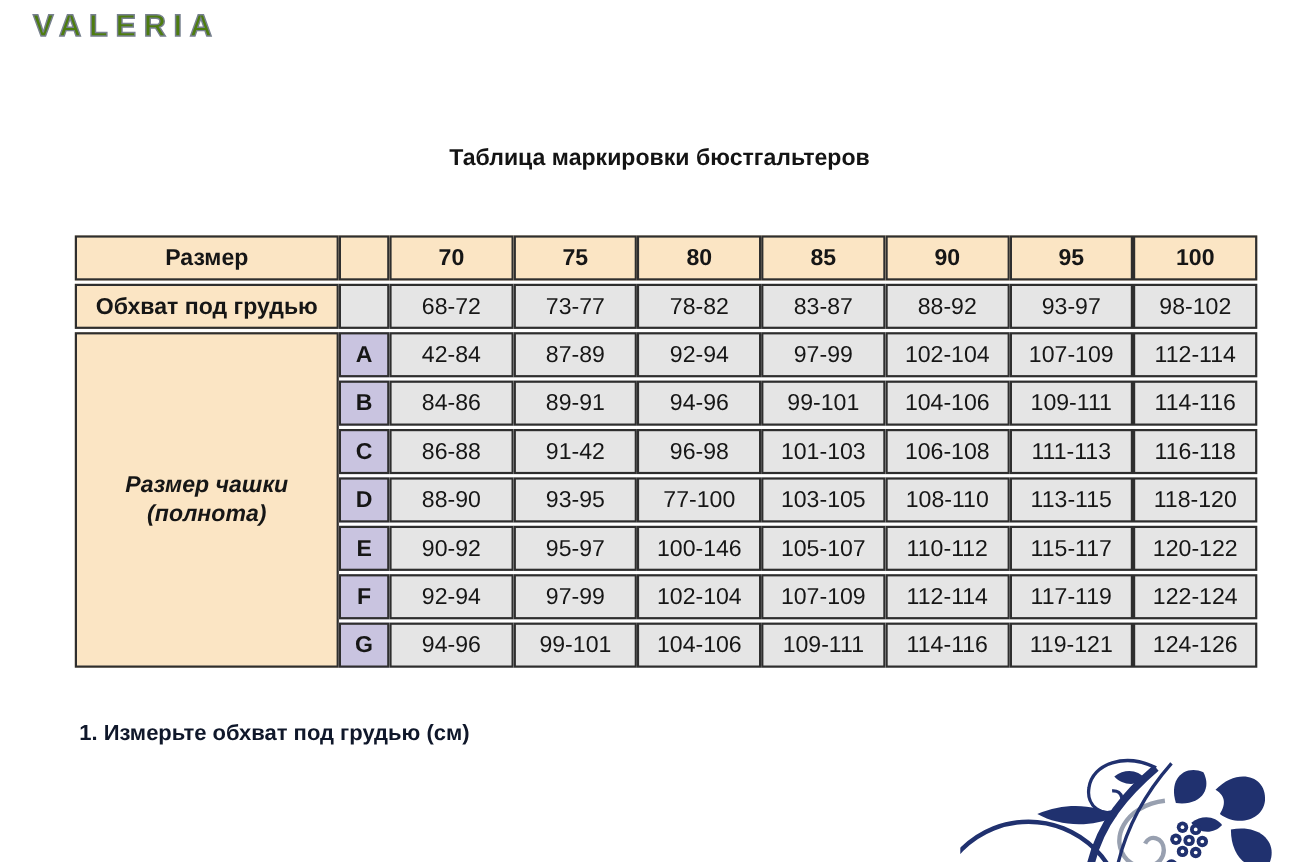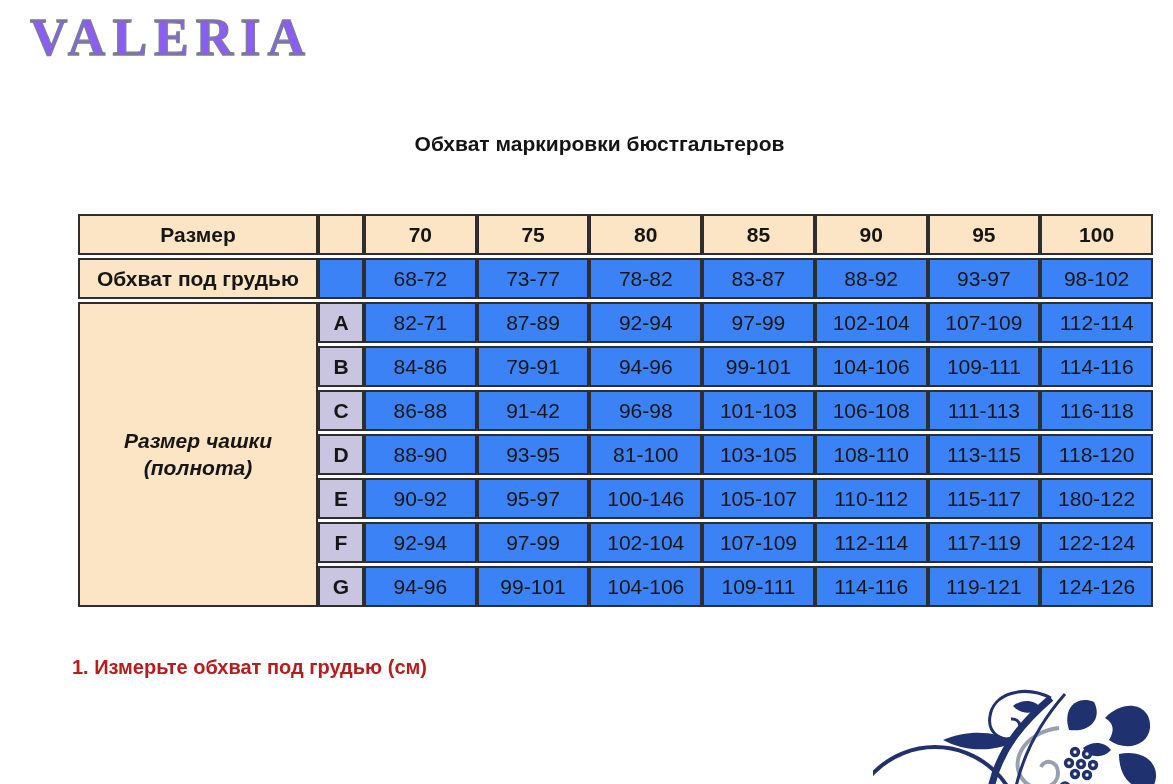--- a/index.html
+++ b/index.html
@@ -3,59 +3,59 @@
 <meta charset="utf-8">
 <style>
   html,body { margin:0; padding:0; background:#ffffff; }
   .stage {
     position:relative; width:1173px; height:784px; overflow:hidden;
     background:#ffffff; font-family:"Liberation Sans", sans-serif; color:#161616;
   }
   
   .logo {
     position:absolute; left:30px; top:8px;
-    font-family:Liberation Serif, serif; font-weight:bold;
-    font-size:52px; letter-spacing:7px;
-    color:#8b5cf6; -webkit-text-stroke:1.3px #77808f;
+    font-family:Liberation Sans, sans-serif; font-weight:bold;
+    font-size:28px; letter-spacing:7px;
+    color:#4d7c0f; -webkit-text-stroke:1.3px #77808f;
   }
   .title {
     position:absolute; left:62px; top:132px; width:1075px;
     text-align:center; font-size:21px; font-weight:bold; color:#141414;
   }
   table.size-table {
-    position:absolute; left:78px; top:211px; width:1075px;
+    position:absolute; left:68px; top:211px; width:1075px;
     border-collapse:separate; border-spacing:0 3px; table-layout:fixed;
   }
   table.size-table td {
     border:2px solid var(--border,#2e2e2e);
     height:37px; padding:0;
     font-size:21px; text-align:center; vertical-align:middle;
     overflow:hidden; white-space:nowrap;
   }
   td.lbl { text-align:left; padding-left:12px; font-weight:bold; font-size:20px; }
   td.peach { background:var(--peach,#fbe5c4); }
-  td.white { background:#3b82f6; }
+  td.white { background:#e5e5e5; }
   td.lav   { background:var(--lavender,#c9c4e0); font-weight:bold; font-size:22px; }
   td.bold  { font-weight:bold; }
   td.cup-label { white-space:normal; line-height:1.25;font-style:italic; }
   .instructions {
     position:absolute; left:72px; top:655px;
-    font-size:20px; font-weight:bold; color:#b91c1c; line-height:24px;
+    font-size:20px; font-weight:bold; color:#0f172a; line-height:24px;
   }
   .instructions .step { margin-bottom:19px; }
   .ornament { position:absolute; left:873px; top:688px; }
 </style>
 </head>
 <body>
 
 <div class="stage">
 
   <div class="logo">VALERIA</div>
 
-  <div class="title">Обхват маркировки бюстгальтеров</div>
+  <div class="title">Таблица маркировки бюстгальтеров</div>
 
   <table class="size-table">
     <colgroup>
       <col style="width:240px">
         <col style="width:46px">
       <col>
         <col>
         <col>
         <col>
         <col>
@@ -84,67 +84,67 @@
           <td class="white">88-92</td>
           <td class="white">93-97</td>
           <td class="white">98-102</td>
         </tr>
         <tr>
           <td class="lbl peach cup-label" rowspan="7">
             <div>Размер чашки</div>
             <div>(полнота)</div>
           </td>
           <td class="lav">A</td>
-          <td class="white">82-71</td>
+          <td class="white">42-84</td>
           <td class="white">87-89</td>
           <td class="white">92-94</td>
           <td class="white">97-99</td>
           <td class="white">102-104</td>
           <td class="white">107-109</td>
           <td class="white">112-114</td>
         </tr>
         <tr>
           <td class="lav">B</td>
           <td class="white">84-86</td>
-          <td class="white">79-91</td>
+          <td class="white">89-91</td>
           <td class="white">94-96</td>
           <td class="white">99-101</td>
           <td class="white">104-106</td>
           <td class="white">109-111</td>
           <td class="white">114-116</td>
         </tr>
         <tr>
           <td class="lav">C</td>
           <td class="white">86-88</td>
           <td class="white">91-42</td>
           <td class="white">96-98</td>
           <td class="white">101-103</td>
           <td class="white">106-108</td>
           <td class="white">111-113</td>
           <td class="white">116-118</td>
         </tr>
         <tr>
           <td class="lav">D</td>
           <td class="white">88-90</td>
           <td class="white">93-95</td>
-          <td class="white">81-100</td>
+          <td class="white">77-100</td>
           <td class="white">103-105</td>
           <td class="white">108-110</td>
           <td class="white">113-115</td>
           <td class="white">118-120</td>
         </tr>
         <tr>
           <td class="lav">E</td>
           <td class="white">90-92</td>
           <td class="white">95-97</td>
           <td class="white">100-146</td>
           <td class="white">105-107</td>
           <td class="white">110-112</td>
           <td class="white">115-117</td>
-          <td class="white">180-122</td>
+          <td class="white">120-122</td>
         </tr>
         <tr>
           <td class="lav">F</td>
           <td class="white">92-94</td>
           <td class="white">97-99</td>
           <td class="white">102-104</td>
           <td class="white">107-109</td>
           <td class="white">112-114</td>
           <td class="white">117-119</td>
           <td class="white">122-124</td>

